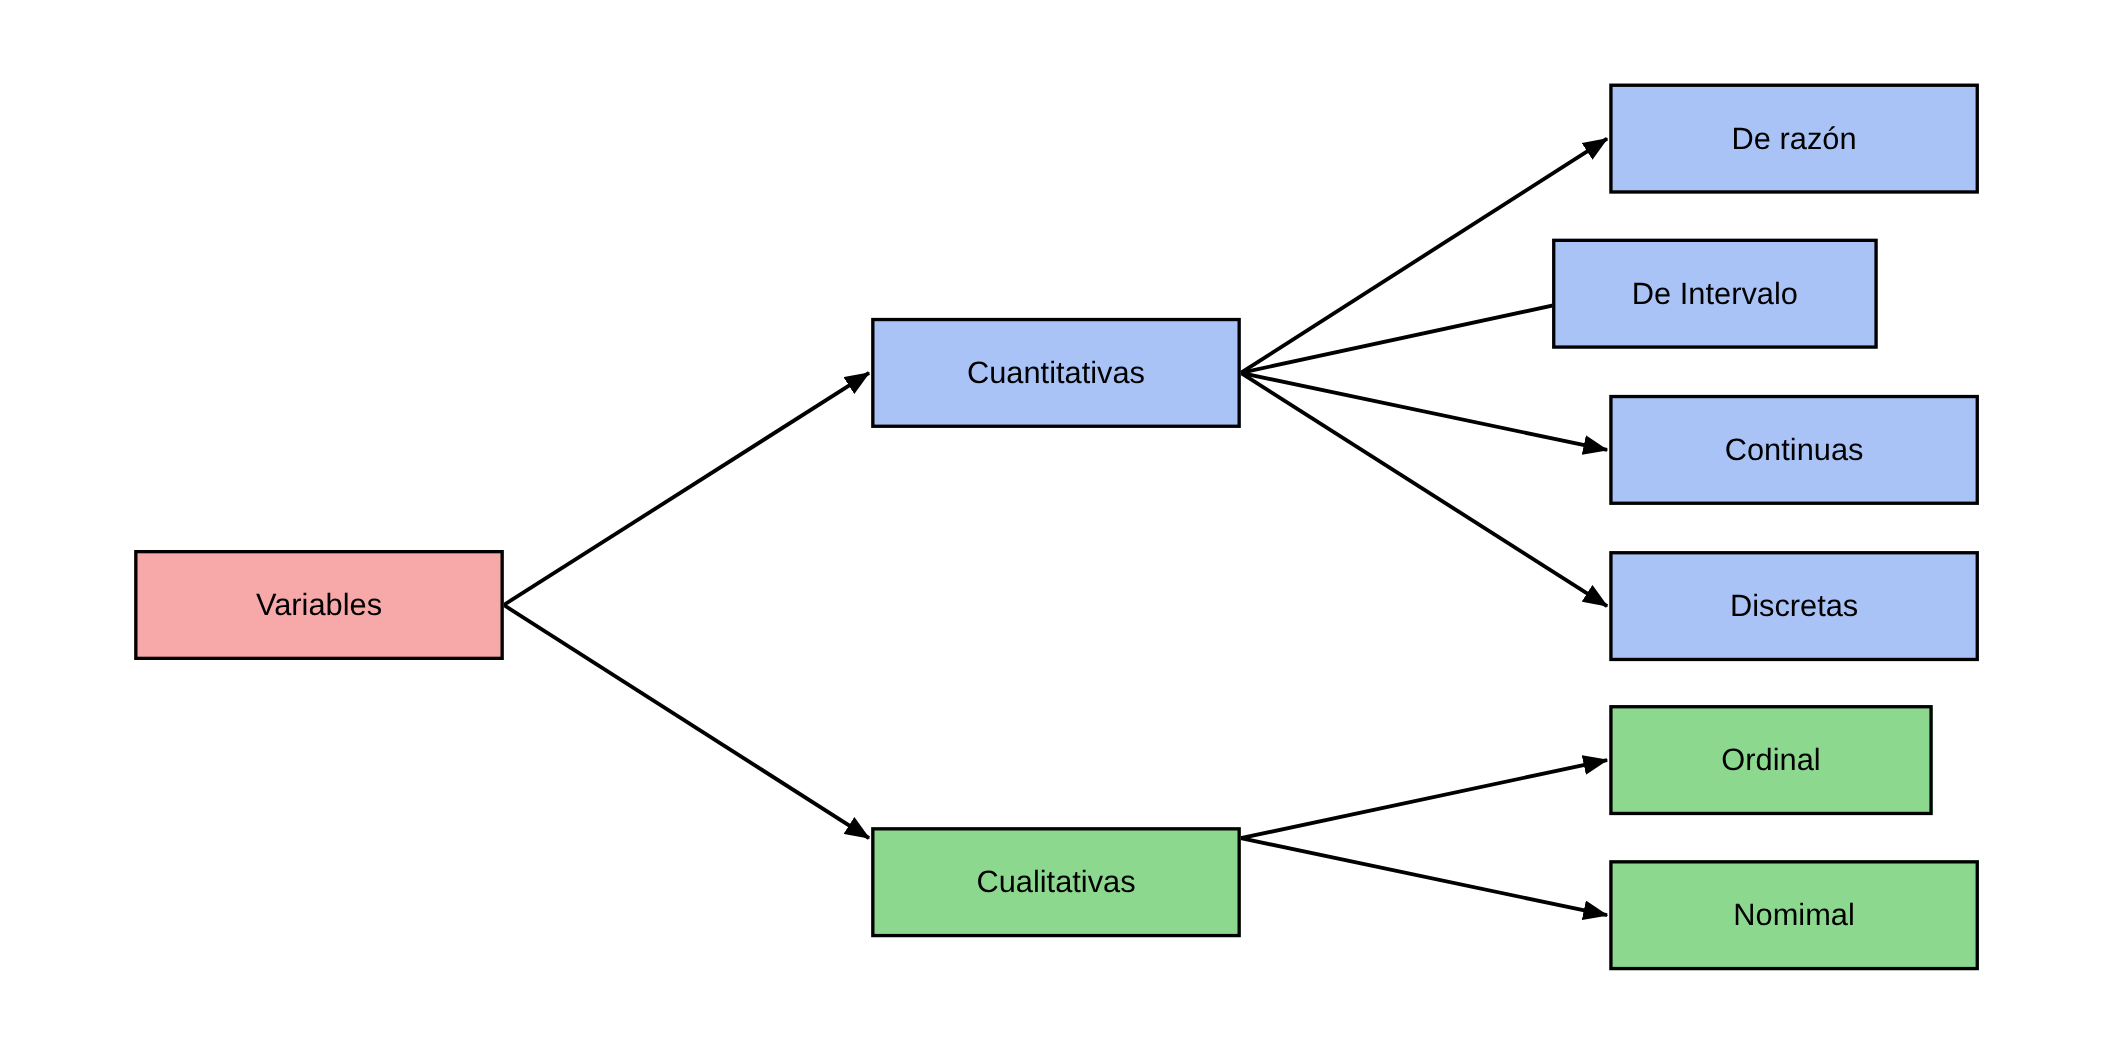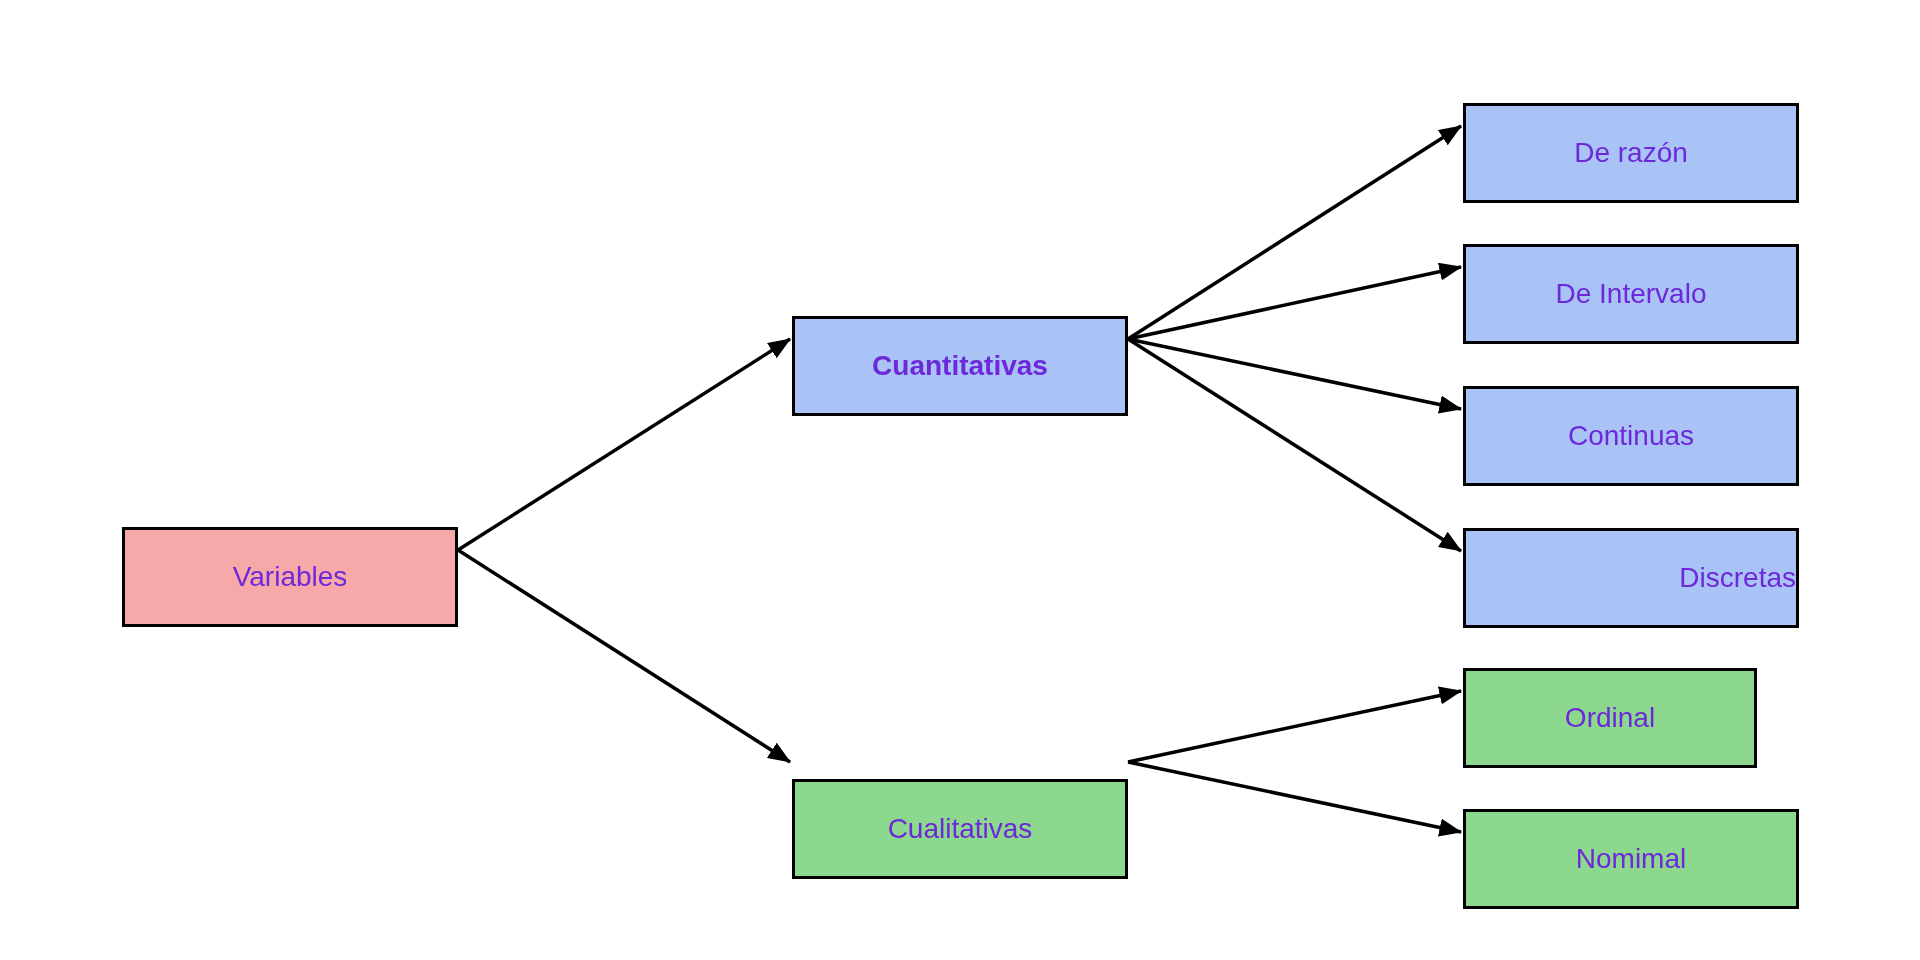--- a/index.html
+++ b/index.html
@@ -23,23 +23,22 @@
     height: 960px;
   }
   .node {
     position: absolute;
     box-sizing: border-box;
     border: 3px solid #000000;
     display: flex;
     align-items: center;
     justify-content: center;
     font-size: 28px;
-    color: #6d28d9;
+    color: #000000;
     white-space: nowrap;
-    margin-top: 27px;
   }
 </style>
 </head>
 <body>
 
 <div id="stage">
   <svg id="edge-layer" viewBox="0 0 1920 960" xmlns="http://www.w3.org/2000/svg">
     <defs>
       <marker id="arrowhead" viewBox="0 0 10 8" refX="9.5" refY="4" markerWidth="6.5" markerHeight="5.2" orient="auto" markerUnits="strokeWidth">
         <path d="M 0 0 L 10 4 L 0 8 Z" fill="#000000"></path>
@@ -53,36 +52,36 @@
       <line x1="1128" y1="339" x2="1461" y2="409" stroke="#000000" stroke-width="3.5" marker-end="url(#arrowhead)"></line>
       <line x1="1128" y1="339" x2="1461" y2="551" stroke="#000000" stroke-width="3.5" marker-end="url(#arrowhead)"></line>
       <line x1="1128" y1="762" x2="1461" y2="691" stroke="#000000" stroke-width="3.5" marker-end="url(#arrowhead)"></line>
       <line x1="1128" y1="762" x2="1461" y2="832" stroke="#000000" stroke-width="3.5" marker-end="url(#arrowhead)"></line>
     </svg>
   <div id="nodes-layer">
 
   <div class="node" style="left: 122px; top: 500px; width: 336px; height: 100px; background: rgb(247, 168, 168); border-color: rgb(0, 0, 0);">
         <span>Variables</span>
       </div>
-      <div class="node" style="left: 792px; top: 289px; width: 336px; height: 100px; background: rgb(169, 195, 247); border-color: rgb(0, 0, 0); font-weight: bold;">
+      <div class="node" style="left: 792px; top: 289px; width: 336px; height: 100px; background: rgb(169, 195, 247); border-color: rgb(0, 0, 0);">
         <span>Cuantitativas</span>
       </div>
       <div class="node" style="left: 792px; top: 752px; width: 336px; height: 100px; background: rgb(141, 216, 143); border-color: rgb(0, 0, 0);">
         <span>Cualitativas</span>
       </div>
       <div class="node" style="left: 1463px; top: 76px; width: 336px; height: 100px; background: rgb(169, 195, 247); border-color: rgb(0, 0, 0);">
         <span>De razón</span>
       </div>
-      <div class="node" style="left: 1463px; top: 217px; width: 336px; height: 100px; background: rgb(169, 195, 247); border-color: rgb(0, 0, 0);">
+      <div class="node" style="left: 1411px; top: 217px; width: 296px; height: 100px; background: rgb(169, 195, 247); border-color: rgb(0, 0, 0);">
         <span>De Intervalo</span>
       </div>
       <div class="node" style="left: 1463px; top: 359px; width: 336px; height: 100px; background: rgb(169, 195, 247); border-color: rgb(0, 0, 0); text-align: right;">
         <span>Continuas</span>
       </div>
-      <div class="node" style="left: 1463px; top: 501px; width: 336px; height: 100px; background: rgb(169, 195, 247); border-color: rgb(0, 0, 0); justify-content: flex-end;">
+      <div class="node" style="left: 1463px; top: 501px; width: 336px; height: 100px; background: rgb(169, 195, 247); border-color: rgb(0, 0, 0);">
         <span>Discretas</span>
       </div>
       <div class="node" style="left: 1463px; top: 641px; width: 294px; height: 100px; background: rgb(141, 216, 143); border-color: rgb(0, 0, 0);">
         <span>Ordinal</span>
       </div>
       <div class="node" style="left: 1463px; top: 782px; width: 336px; height: 100px; background: rgb(141, 216, 143); border-color: rgb(0, 0, 0); text-align: right;">
         <span>Nomimal</span>
       </div>
     </div>
 </div>

